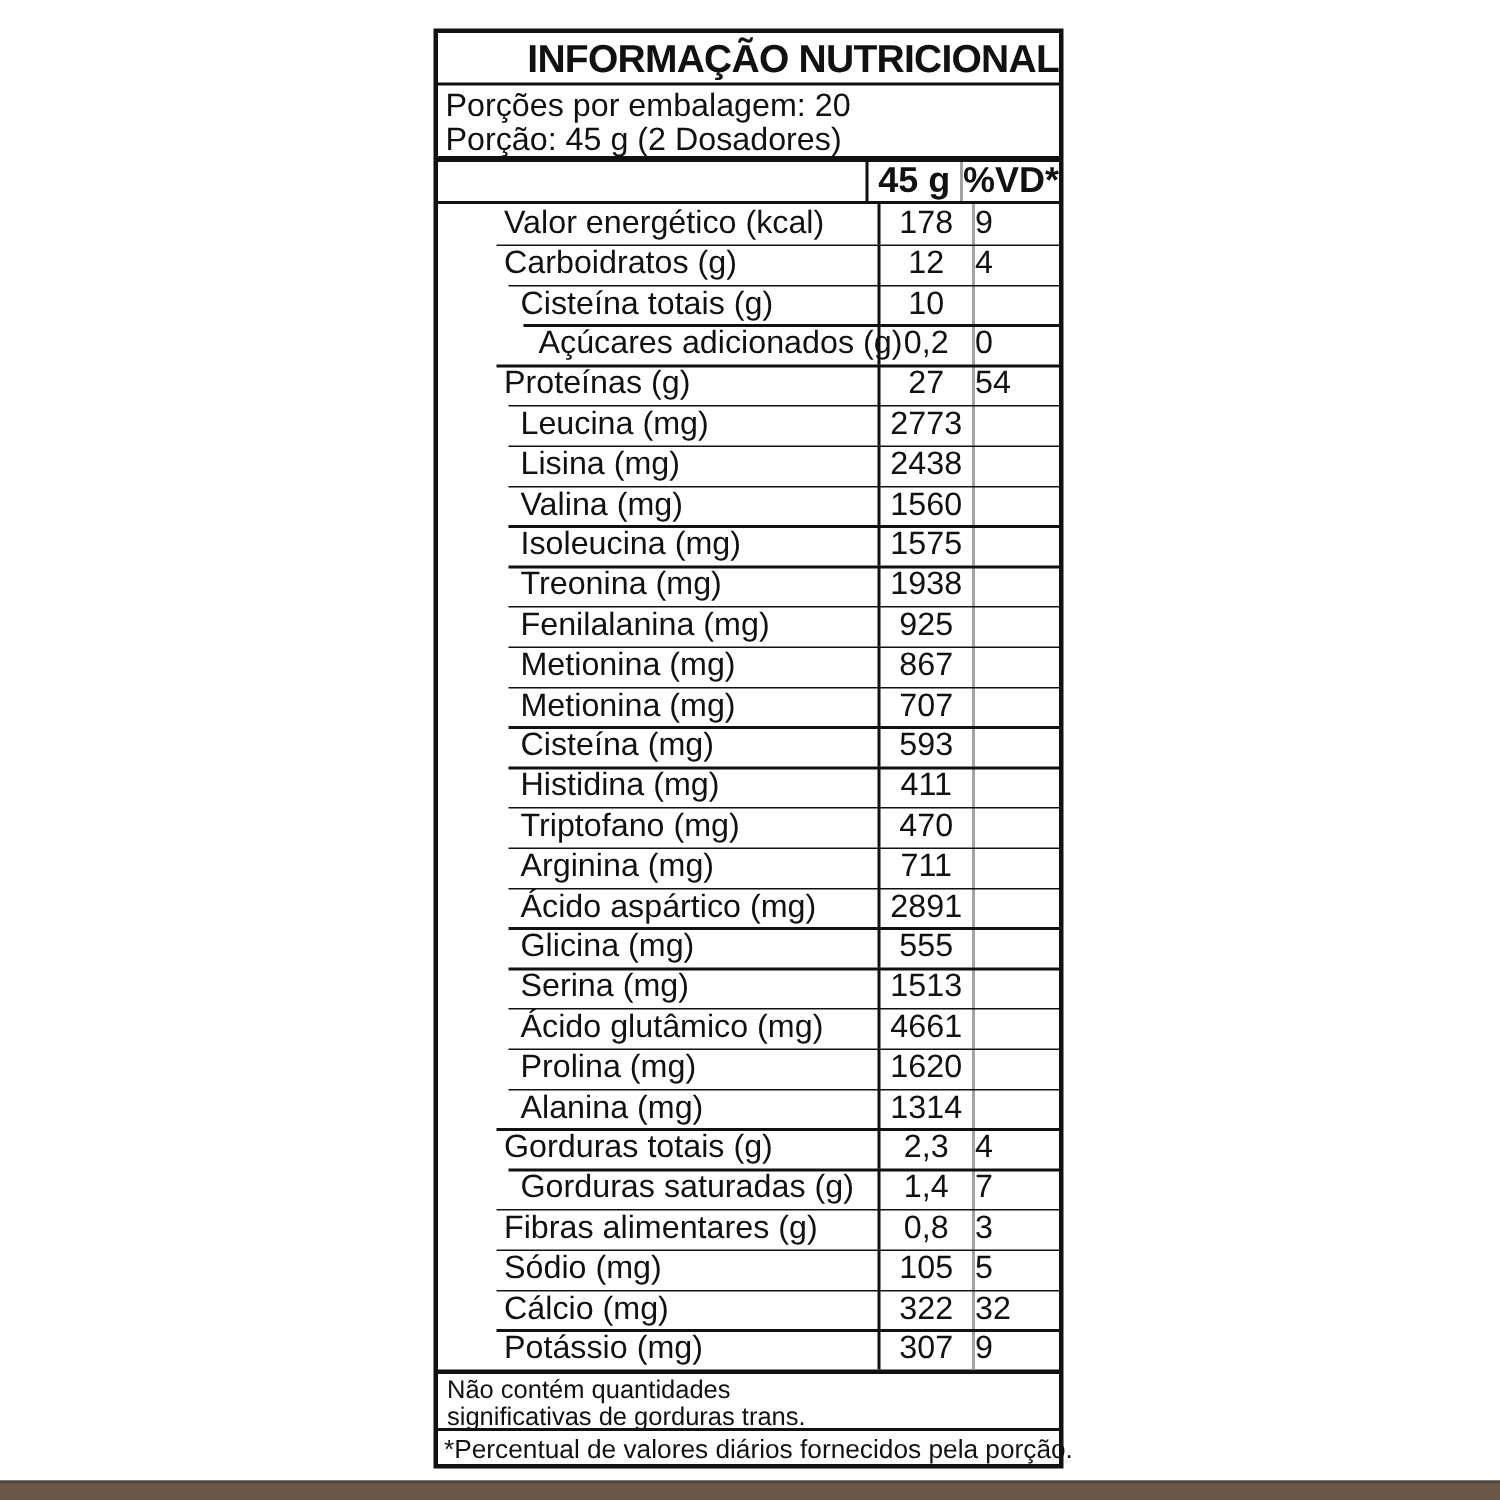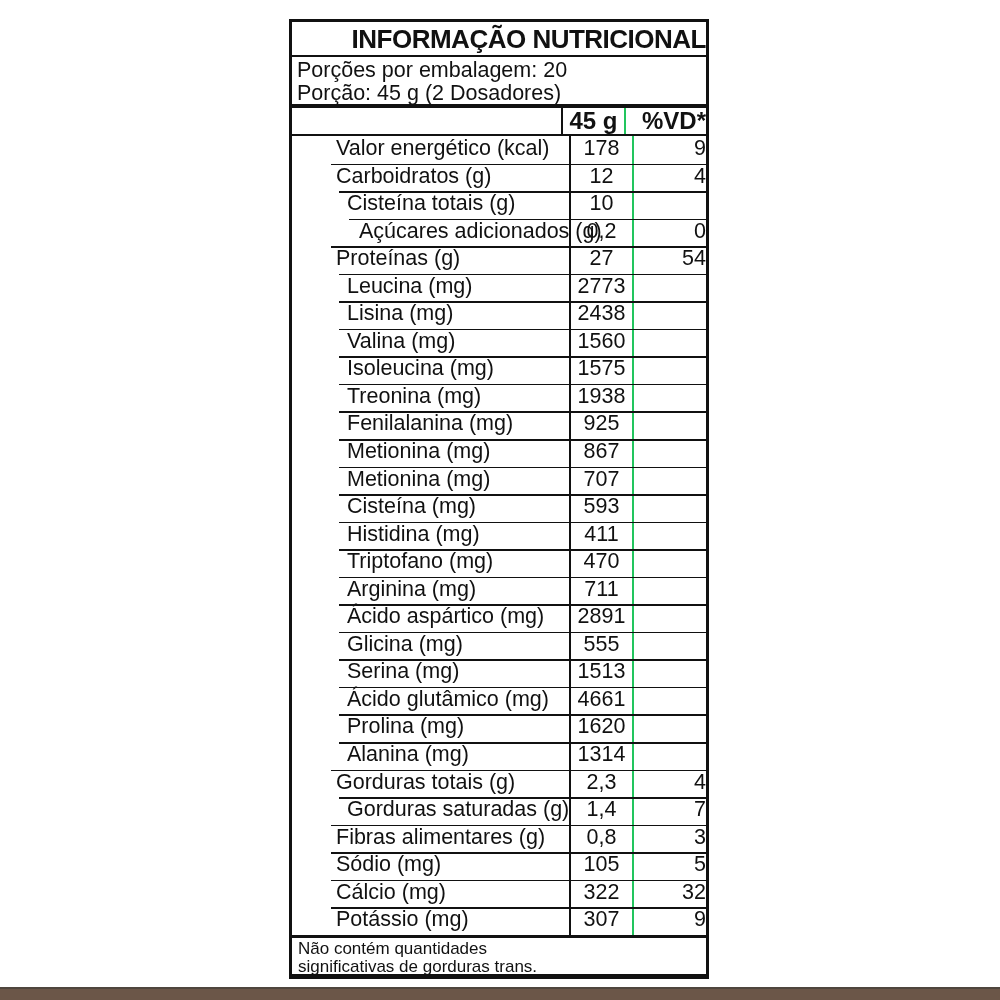--- a/index.html
+++ b/index.html
@@ -18,21 +18,21 @@
     font-size:26px;letter-spacing:-0.5px;border-bottom:2px solid #111;
     flex:0 0 auto;white-space:nowrap;
   }
   .portions{
     padding:2px 5px 0 5px;font-size:21.5px;line-height:23px;
     border-bottom:4px solid #111;height:45px;box-sizing:content-box;flex:0 0 auto;
   }
   .cols{display:flex;align-items:stretch;}
   .cell-name{flex:1 1 auto;min-width:0;}
   .cell-amt{flex:0 0 61px;border-left:2px solid #111;text-align:center;}
-  .cell-dv{flex:0 0 56px;border-left:2px solid #22c55e;text-align:right;padding-left:16px;}
+  .cell-dv{flex:0 0 56px;border-left:2px solid #a3a3a3;text-align:left;}
   .header-row{
     height:26px;border-bottom:2px solid #111;flex:0 0 auto;
     font-weight:bold;font-size:24px;
   }
   .header-row .cell-amt,.header-row .cell-dv{line-height:26px;}
   .rows{flex:1 1 auto;display:flex;flex-direction:column;margin-left:39px;}
   .nrow{
     position:relative;height:26.8px;flex:1 1 auto;font-size:21.5px;
   }
   .nrow .cols{height:100%;}
@@ -311,16 +311,17 @@
       </div>
     </div>
 
   <div class="thickline"></div>
 
   <div class="transnote">
     <div>Não contém quantidades</div>
     <div>significativas de gorduras trans.</div>
   </div>
 
+  <div class="footnote">*Percentual de valores diários fornecidos pela porção.</div>
 
 </div>
 
 <div class="bottom-bar" style="background: rgb(107, 86, 72); border-top: 2px solid rgb(79, 70, 62);"></div>
 
 </body></html>

